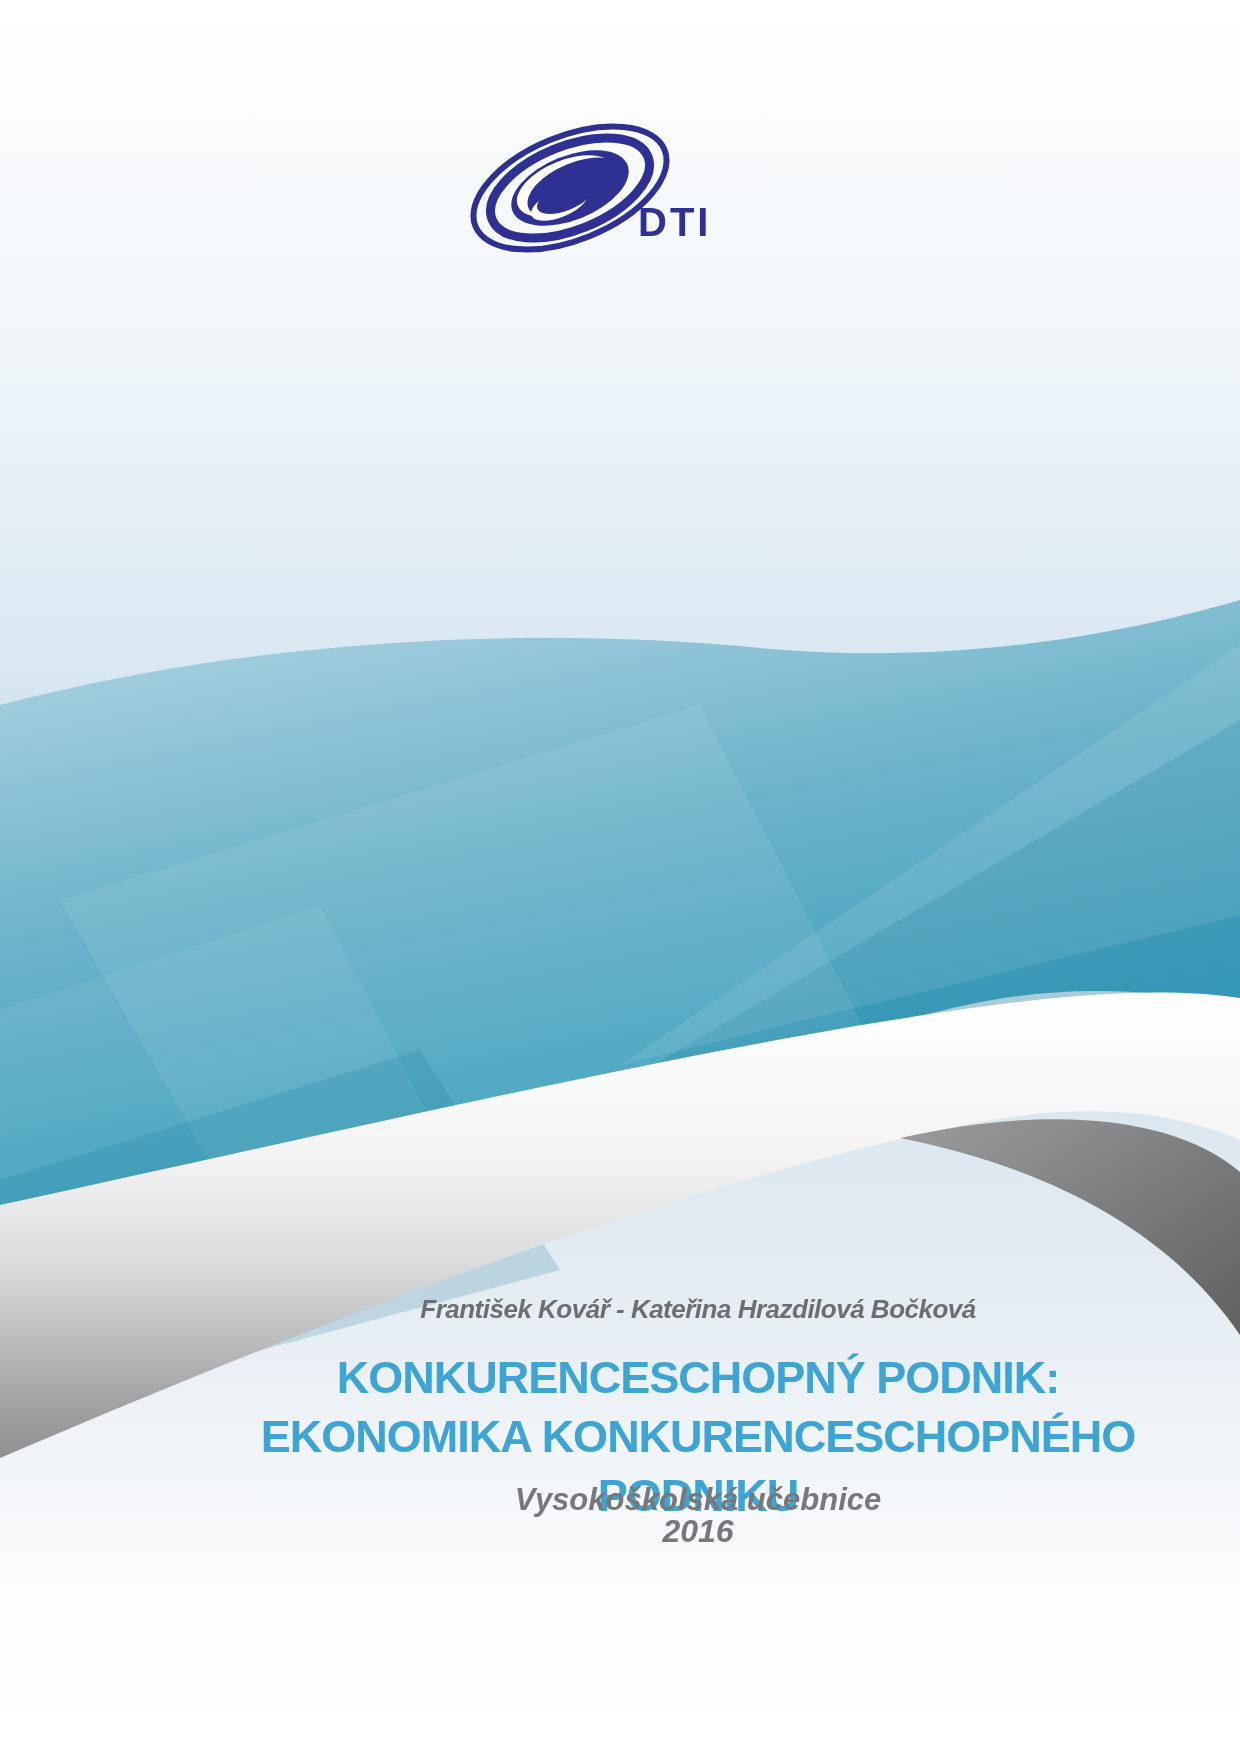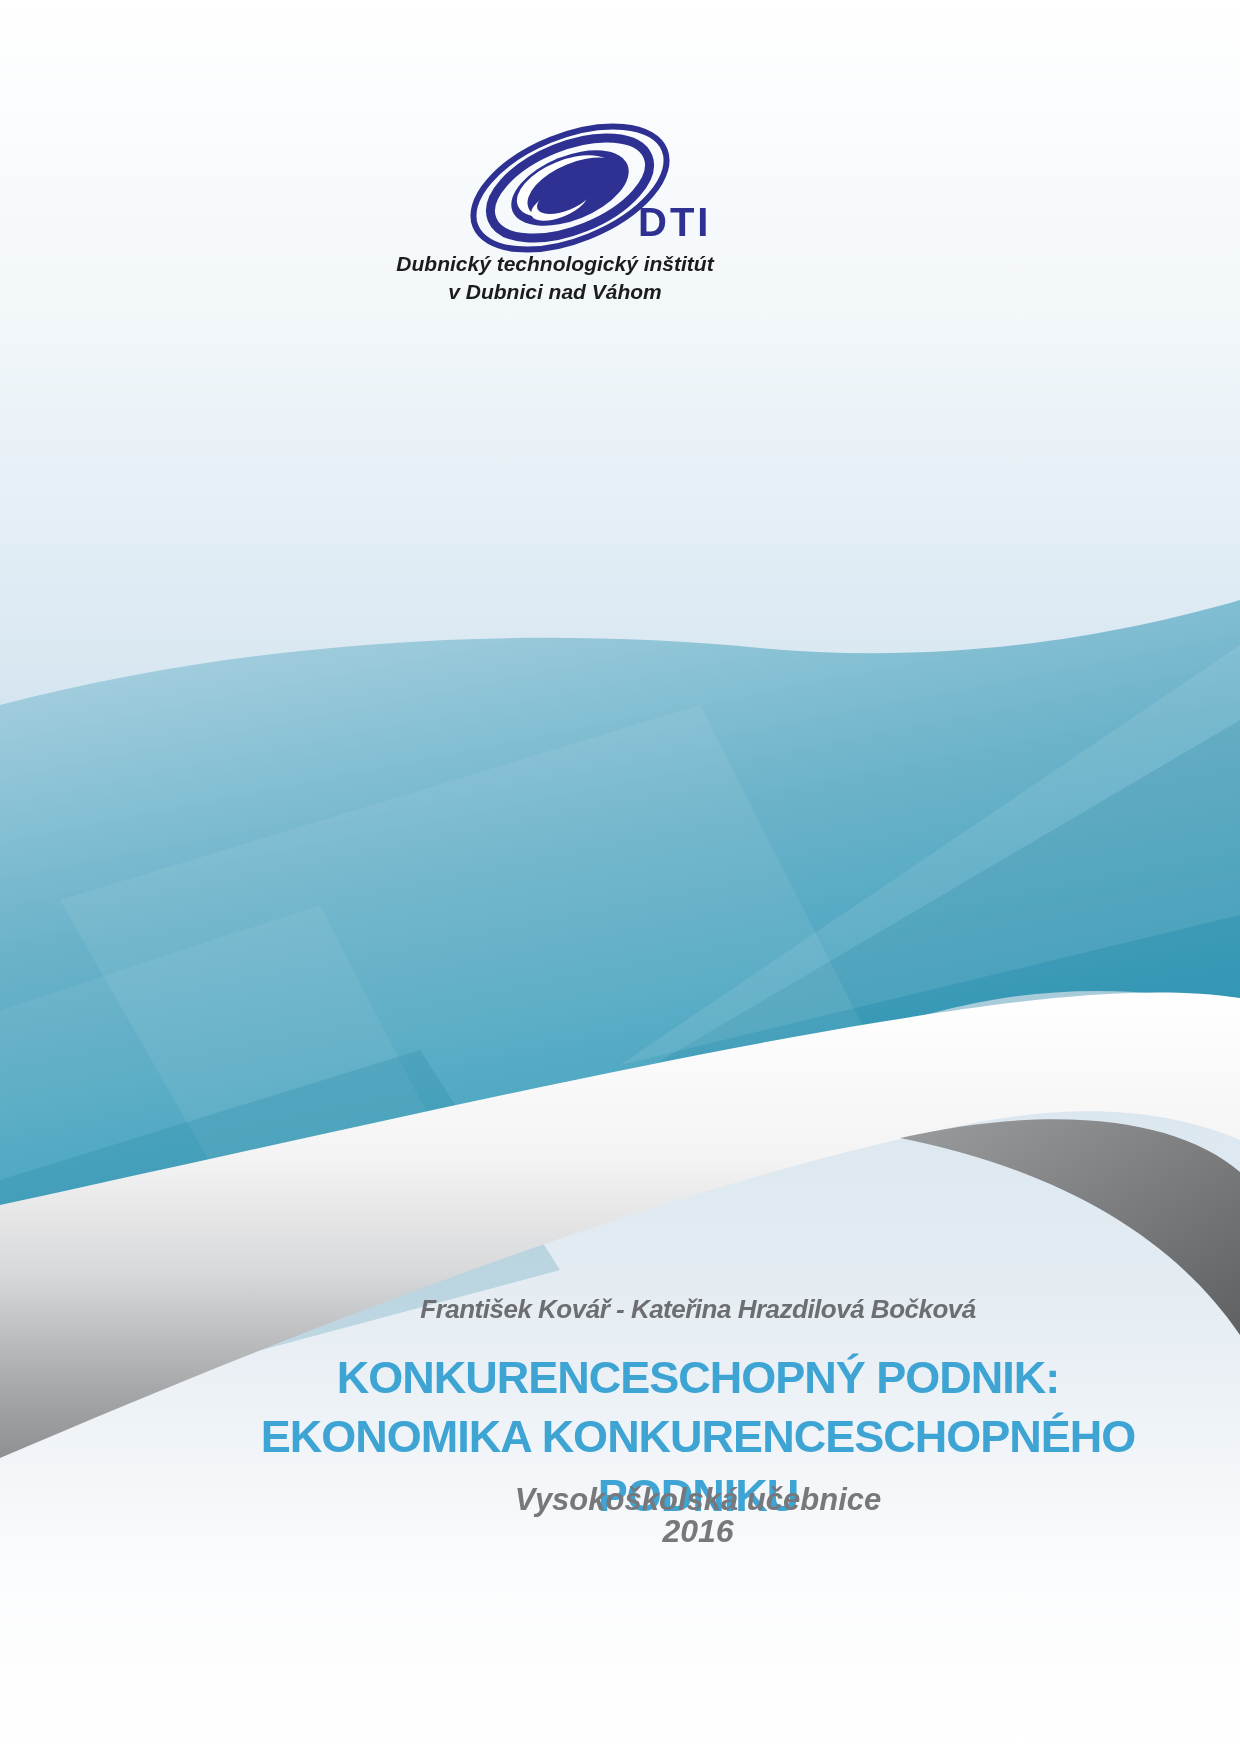--- a/index.html
+++ b/index.html
@@ -133,24 +133,20 @@
         <ellipse cx="0" cy="0" rx="62" ry="32" fill="#2e3192"></ellipse>
         <ellipse cx="-3" cy="-3" rx="52" ry="26" fill="#ffffff"></ellipse>
         <ellipse cx="6" cy="3" rx="52" ry="26" fill="#2e3192"></ellipse>
         <ellipse cx="-16" cy="11" rx="30" ry="13" fill="#ffffff"></ellipse>
         <ellipse cx="-8" cy="7" rx="30" ry="13" fill="#2e3192"></ellipse>
       </g>
     </svg>
   </div>
   <div class="logo-wordmark">DTI</div>
 
-  <div class="institution">
-    <span class="line">Dubnický technologický inštitút</span>
-    <span class="line">v Dubnici nad Váhom</span>
-  </div>
 
   <div class="titleblock">
     <div class="authors">František Kovář - Kateřina Hrazdilová Bočková</div>
 
     <h1 class="book-title">
       <span class="tline">KONKURENCESCHOPNÝ PODNIK:</span>
       <span class="tline">EKONOMIKA KONKURENCESCHOPNÉHO PODNIKU</span>
     </h1>
 
     <div class="subtitle">Vysokoškolská učebnice</div>

